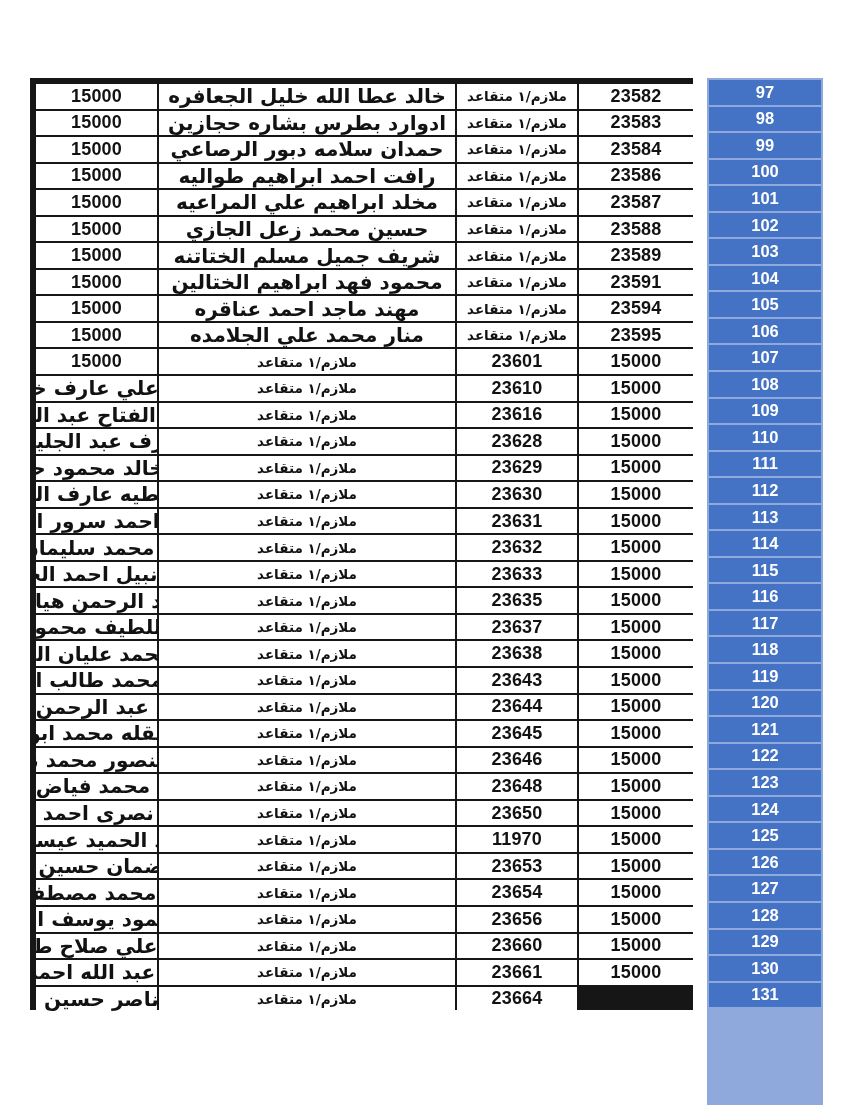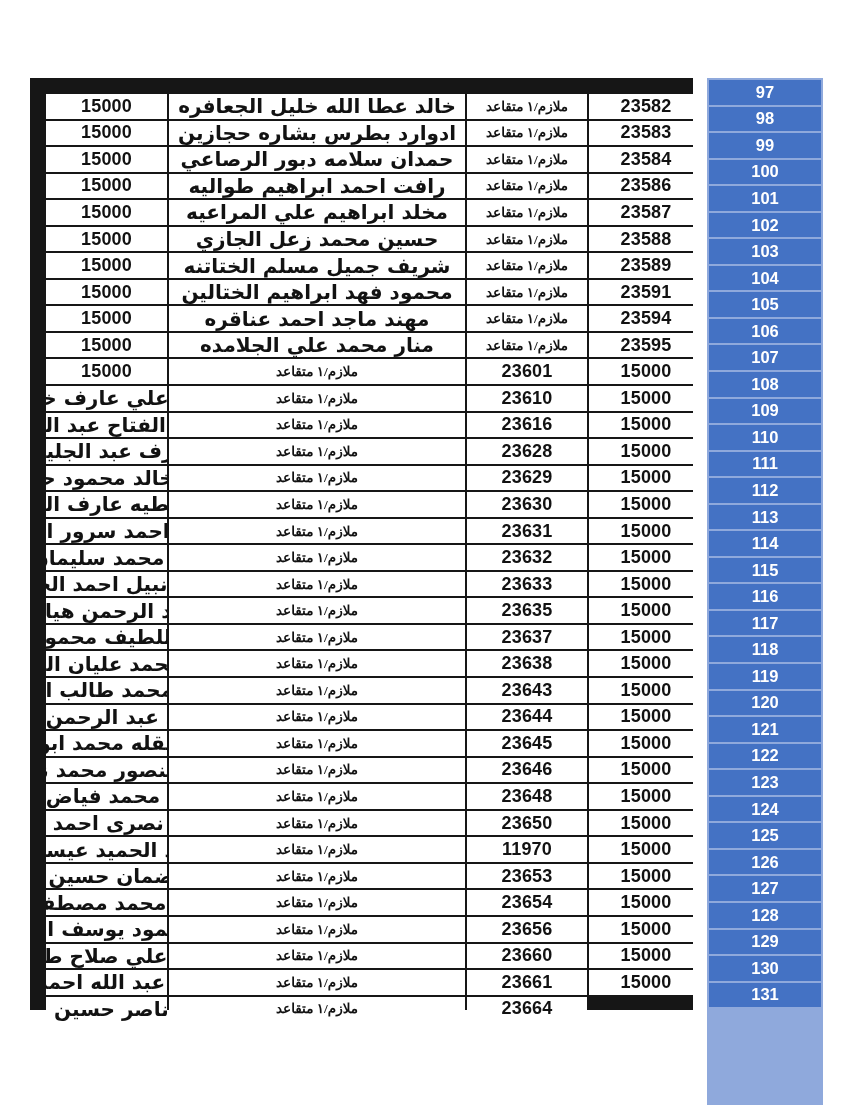--- a/index.html
+++ b/index.html
@@ -22,21 +22,21 @@
     display: flex;
     gap: 14px;
   }
   
   .main-table {
     display: grid;
     grid-template-columns: 121px 296px 120px 114px;
     grid-auto-rows: 24.55px;
     gap: 2px;
     background: #161616;
-    padding: 16px;
+    padding: 6px;
     width: 663px;
     box-sizing: border-box;
     height: 932px;
   }
   .cell {
     background: #ffffff;
     color: #121212;
     display: flex;
     align-items: center;
     justify-content: center;
@@ -47,21 +47,21 @@
   .cell.num {
     font-family: "Liberation Sans", sans-serif;
     font-size: 18px;
     letter-spacing: 0.2px;
   }
   .cell.ar {
     direction: rtl;
     font-family: "DejaVu Sans", sans-serif;
   }
   .cell.name { font-size: 20px; }
-  .cell.rank { font-size: 13.5px; font-family: Liberation Serif, serif; }
+  .cell.rank { font-size: 13.5px; }
   
   .serial-col {
     display: grid;
     grid-auto-rows: 24.55px;
     gap: 2px;
     background: #8fa9dc;
     padding: 2px;
     width: 116px;
     box-sizing: border-box;
     height: 1060px;

